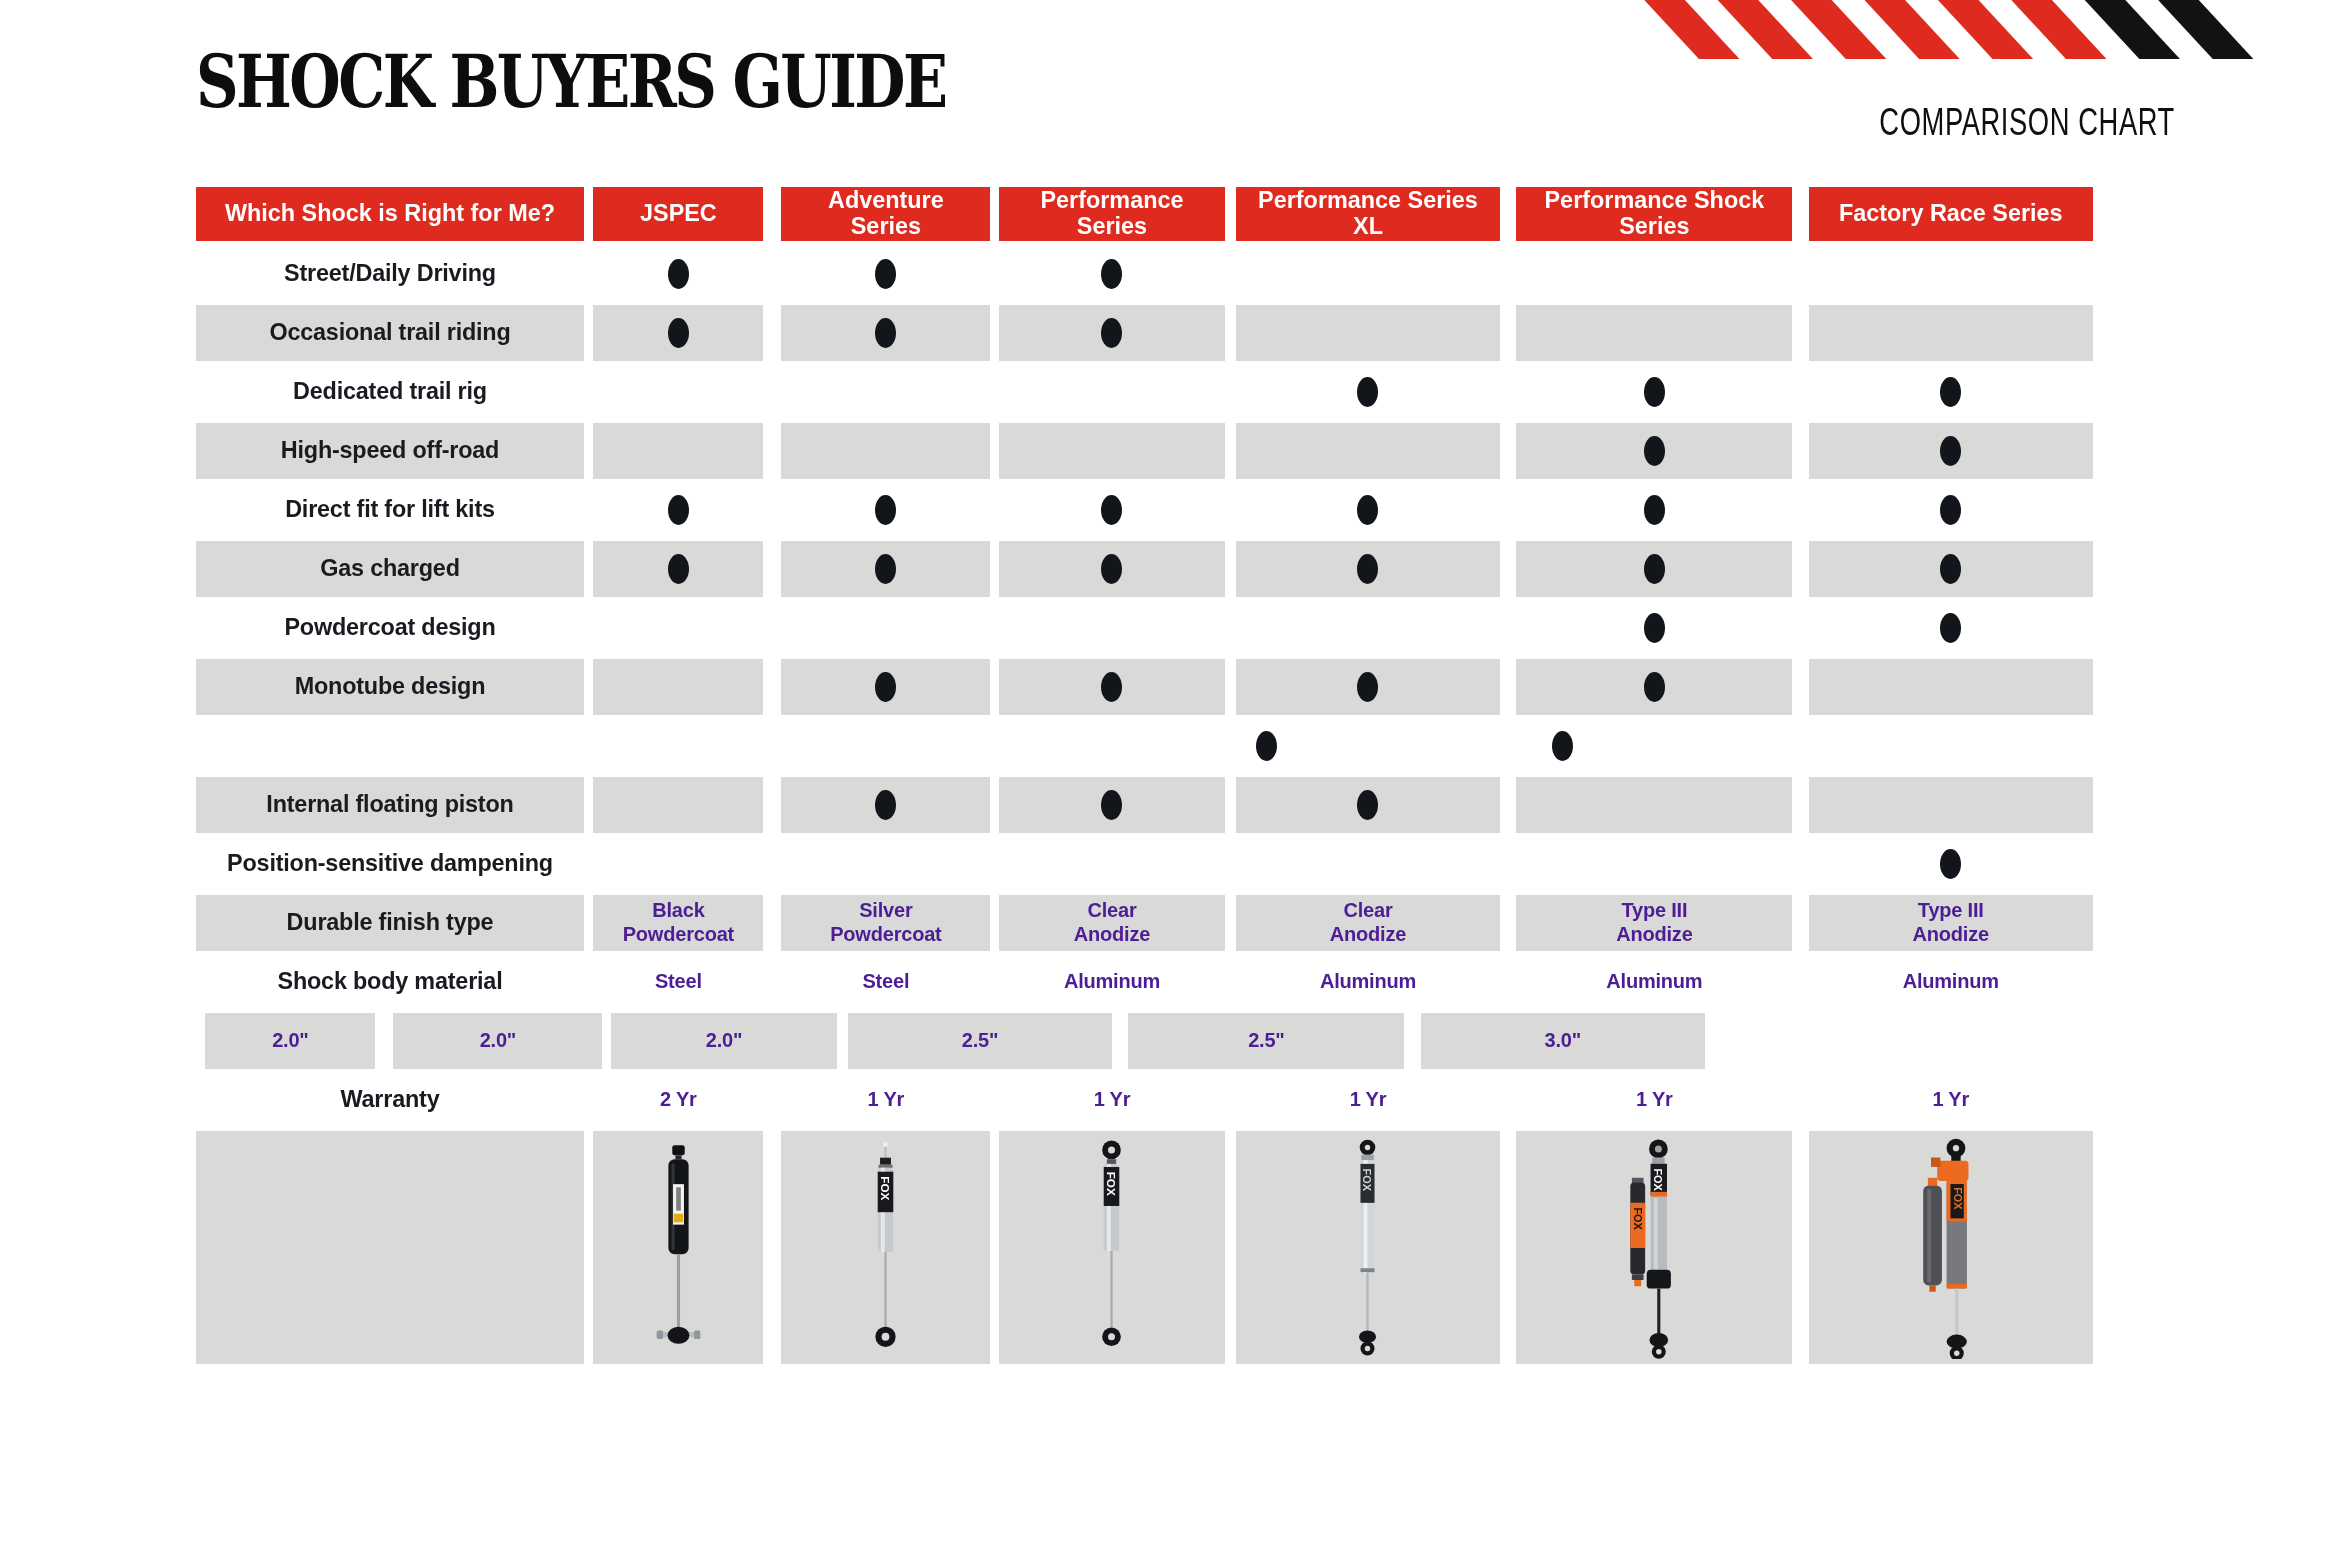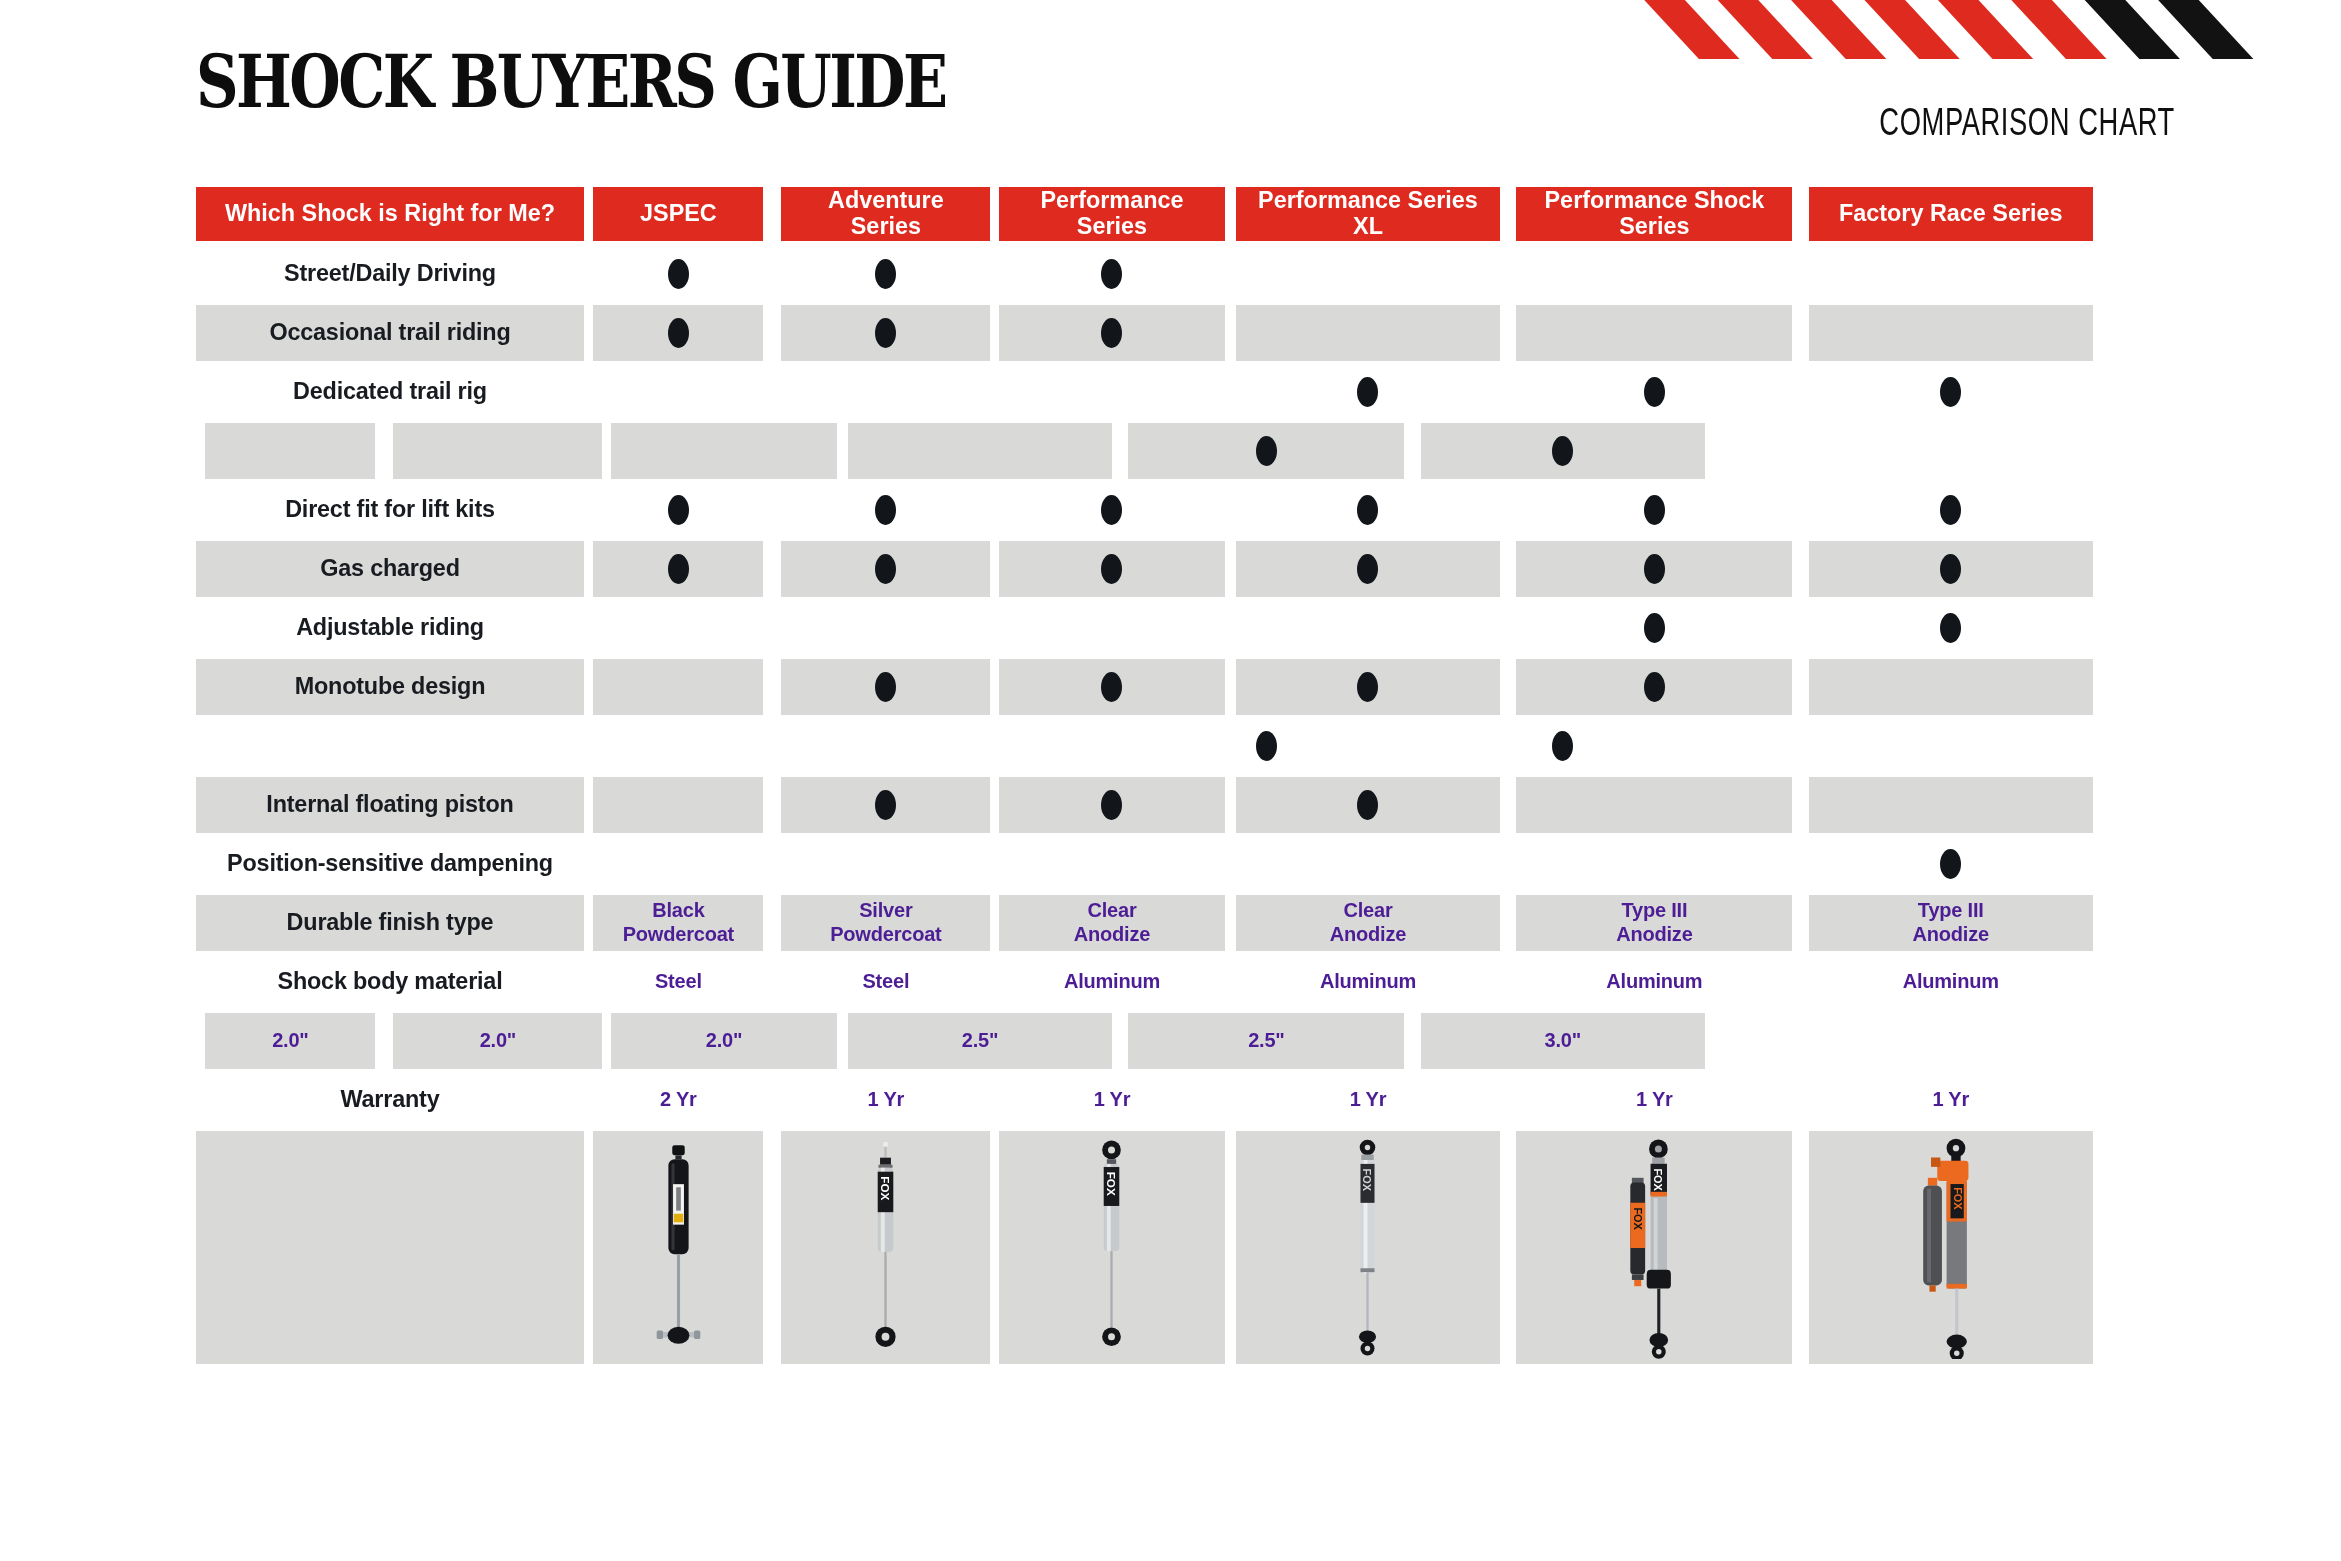--- a/index.html
+++ b/index.html
@@ -151,20 +151,23 @@
           <span class="dot on"></span>
         </div>
       <div class="cell c5">
           <span class="dot on"></span>
         </div>
       <div class="cell c6">
           <span class="dot on"></span>
         </div>
     </div>
     <div class="row frow">
+      <div class="cell c0 lab g">
+          <span>High-speed off-road</span>
+        </div>
       <div class="cell c1 g">
           <span class="dot"></span>
         </div>
       <div class="cell c2 g">
           <span class="dot"></span>
         </div>
       <div class="cell c3 g">
           <span class="dot"></span>
         </div>
       <div class="cell c4 g">
@@ -218,21 +221,21 @@
         </div>
       <div class="cell c5 g">
           <span class="dot on"></span>
         </div>
       <div class="cell c6 g">
           <span class="dot on"></span>
         </div>
     </div>
     <div class="row frow">
       <div class="cell c0 lab">
-          <span>Adjustable riding</span>
+          <span>Powdercoat design</span>
         </div>
       <div class="cell c1">
           <span class="dot"></span>
         </div>
       <div class="cell c2">
           <span class="dot"></span>
         </div>
       <div class="cell c3">
           <span class="dot"></span>
         </div>

